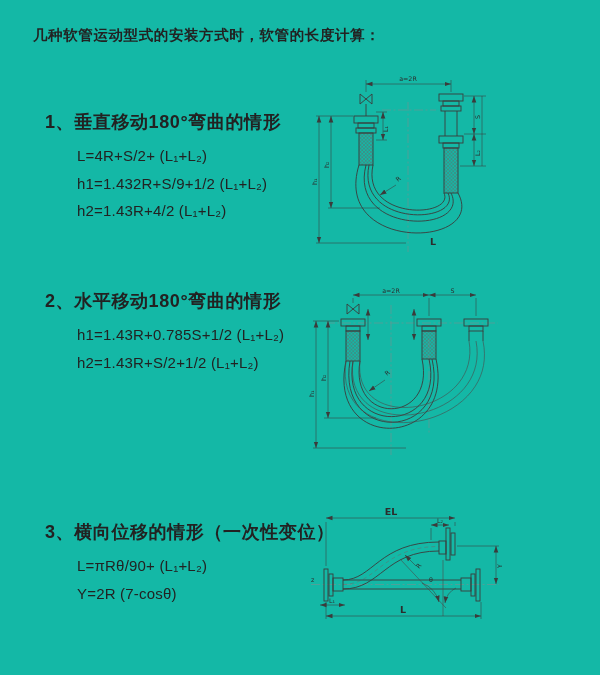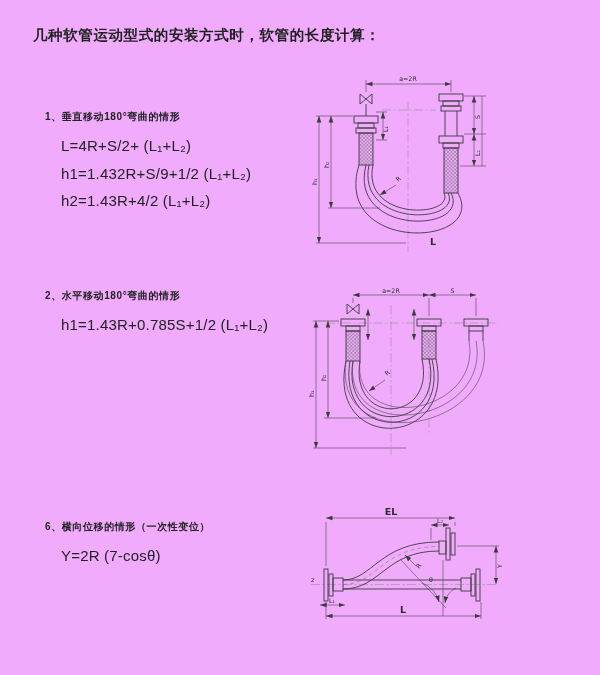--- a/index.html
+++ b/index.html
@@ -1,24 +1,24 @@
 <!DOCTYPE html>
 <html><head>
 <meta charset="utf-8">
 <style>
   html,body{margin:0;padding:0}
   body{
     width:600px;height:675px;background:#fcfcfa;
     font-family:"Liberation Sans","DejaVu Sans",sans-serif;color:#222;
   }
-  .page{position:relative;width:600px;height:675px;overflow:hidden;background:#f0abfc}
+  .page{position:relative;width:600px;height:675px;overflow:hidden;background:#14b8a6}
   .title{position:absolute;left:33px;top:26px;font-size:14.5px;font-weight:bold;letter-spacing:.6px}
   .sec{position:absolute;left:45px}
-  .sec-heading{font-size:10px;font-weight:bold;letter-spacing:.6px;margin:0 0 8px 0}
-  .formula{font-size:15px;margin-left:16px;line-height:27.5px;letter-spacing:.2px;white-space:pre}
+  .sec-heading{font-size:18px;font-weight:bold;letter-spacing:.6px;margin:0 0 8px 0}
+  .formula{font-size:15px;margin-left:32px;line-height:27.5px;letter-spacing:.2px;white-space:pre}
   svg.diag{position:absolute}
   .ln{stroke:#3b3b3b;stroke-width:.9;fill:none}
   .thin{stroke:#4a4a4a;stroke-width:.6;fill:none}
   .hh{fill:url(#hatch);stroke:#3b3b3b;stroke-width:.9}
   .cl{stroke:#8a8a8a;stroke-width:.5;fill:none;stroke-dasharray:9 2.5 2 2.5}
   .dsh{stroke:#6a6a6a;stroke-width:.5;fill:none;stroke-dasharray:4 3}
   .dim path,.dim line{stroke:#3b3b3b;stroke-width:.55;fill:none}
   .dim text{fill:#2c2c2c;font-size:6.3px;font-family:"DejaVu Sans",sans-serif}
   .dim text.big{font-size:9.5px;font-weight:bold}
 </style>
@@ -97,20 +97,21 @@
       <line x1="88" y1="117" x2="72" y2="127" marker-end="url(#ar)"></line>
       <text transform="translate(90,114) rotate(-40)">R</text>
 
       <text class="big" x="122" y="177">L</text>
     </g>
   </svg>
 
   <div class="sec" style="top:289px">
     <div class="sec-heading">2、水平移动180°弯曲的情形</div>
     <div class="formula">h1=1.43R+0.785S+1/2 (L₁+L₂)</div>
+    <div class="formula">h2=1.43R+S/2+1/2 (L₁+L₂)</div>
   </div>
 
   <svg class="diag" style="left:306px;top:283px" width="294" height="180" viewBox="0 0 294 180">
 
     <g>
       <path class="cl" d="M85,22 V172"></path>
       <path class="cl" d="M20,40 H192"></path>
       <path class="cl" d="M123,56 V152"></path>
     </g>
 
@@ -153,21 +154,22 @@
 
       <line x1="62" y1="26" x2="62" y2="57" marker-start="url(#ar)" marker-end="url(#ar)"></line>
       <line x1="108" y1="26" x2="108" y2="57" marker-start="url(#ar)" marker-end="url(#ar)"></line>
 
       <line x1="79" y1="97" x2="63" y2="108" marker-end="url(#ar)"></line>
       <text transform="translate(81,93) rotate(-40)">R</text>
     </g>
   </svg>
 
   <div class="sec" style="top:520px">
-    <div class="sec-heading">6、横向位移的情形（一次性变位）</div>
+    <div class="sec-heading">3、横向位移的情形（一次性变位）</div>
+    <div class="formula">L=πRθ/90+ (L₁+L₂)</div>
     <div class="formula">Y=2R (7-cosθ)</div>
   </div>
 
   <svg class="diag" style="left:303px;top:498px" width="297" height="154" viewBox="0 0 297 154">
 
     <g>
       <path class="cl" d="M8,86.5 H196"></path>
       <path class="dsh" d="M40,86.5 C74,86.5 79,48.5 136,48.5"></path>
     </g>
 

